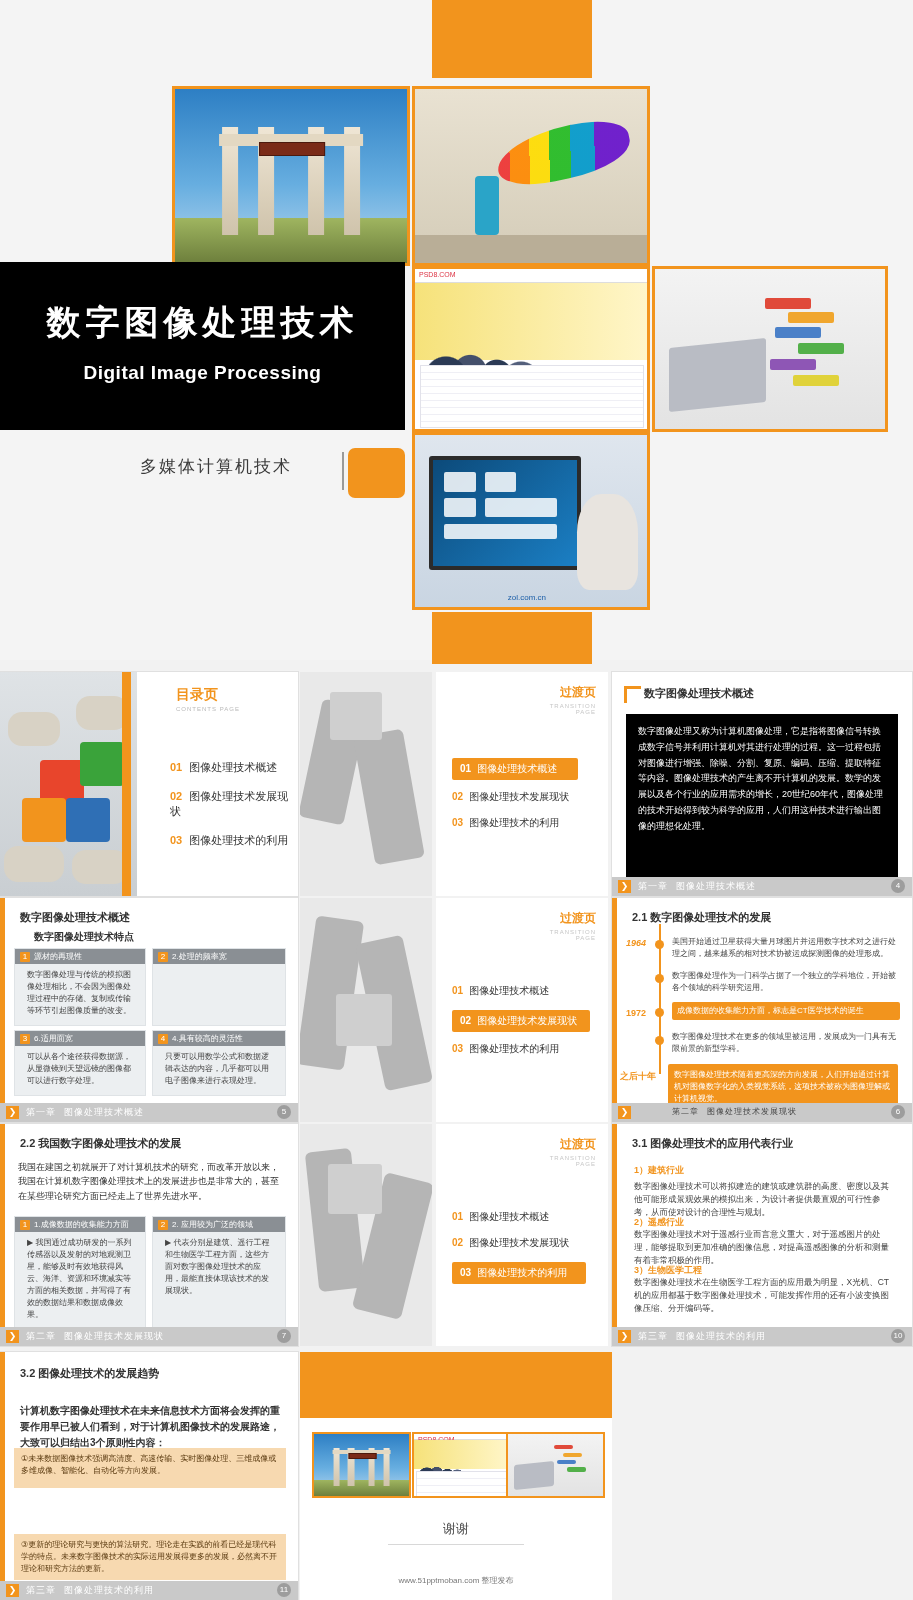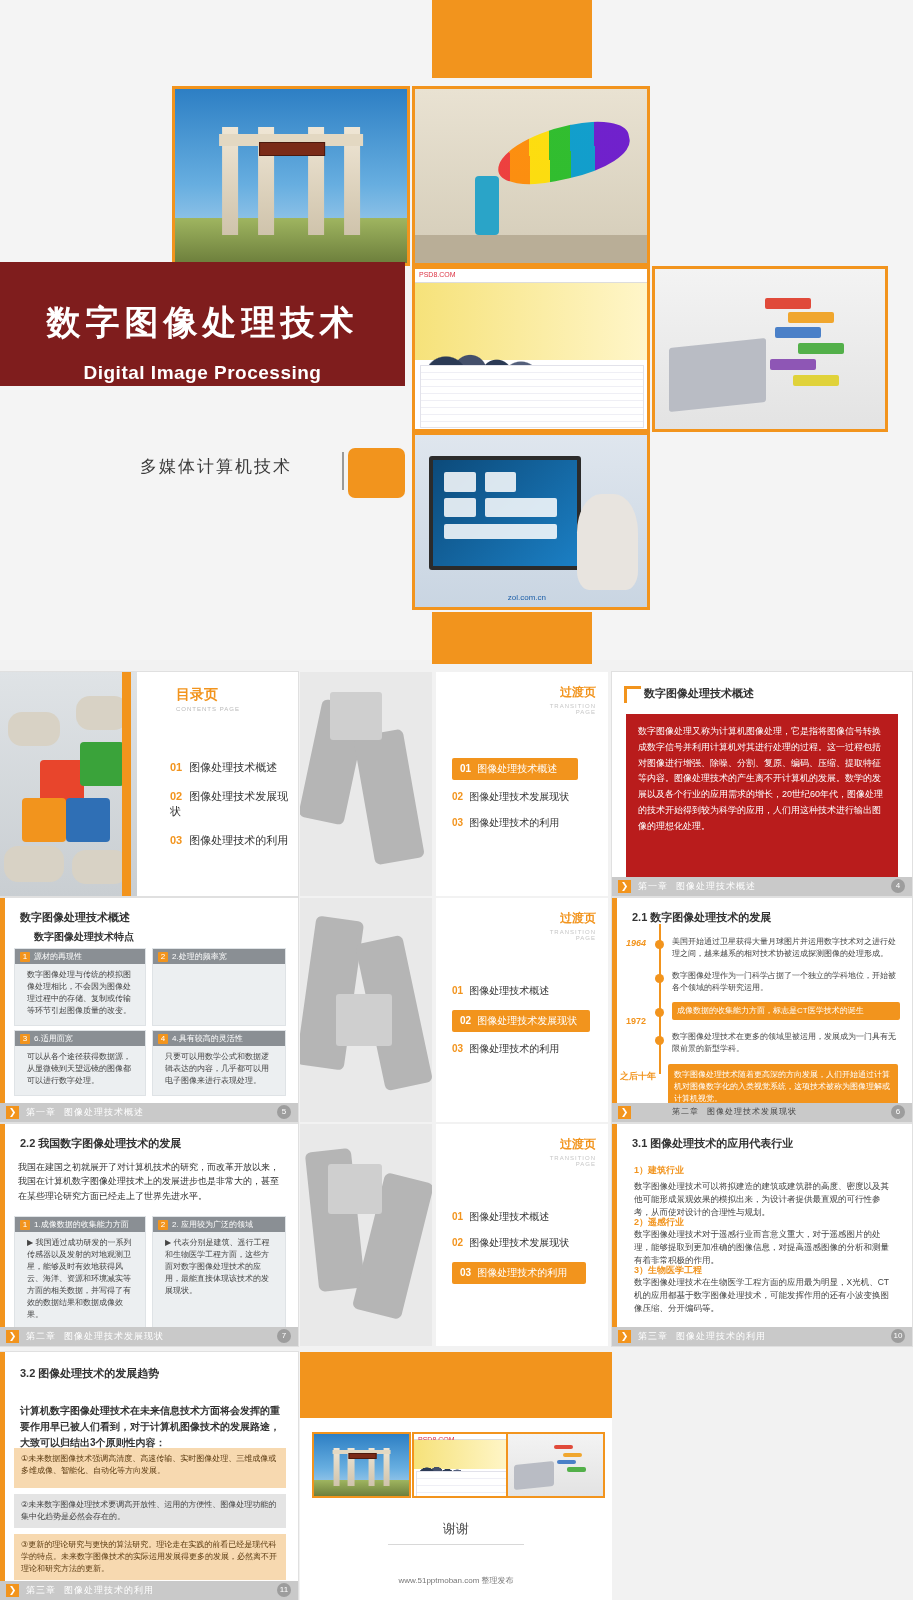--- a/index.html
+++ b/index.html
@@ -3,21 +3,21 @@
 <meta charset="utf-8">
 <style>
   html,body{margin:0;padding:0;background:#f2f2f2;}
   body{width:913px;font-family:"Liberation Sans","DejaVu Sans",sans-serif;color:#333;}
   .page{position:relative;width:913px;height:1600px;background:#f2f2f2;overflow:hidden;}
 
   
   .s1{position:absolute;left:0;top:0;width:913px;height:660px;background:#f4f4f4;}
   .s1 .orange-top{position:absolute;left:432px;top:0;width:160px;height:78px;background:#f2941d;}
   .s1 .orange-mid{position:absolute;left:432px;top:612px;width:160px;height:52px;background:#f2941d;}
-  .s1 .titleblock{position:absolute;left:0;top:262px;width:405px;height:124px;background:#7f1d1d;}
+  .s1 .titleblock{position:absolute;left:0;top:262px;width:405px;height:168px;background:#000000;}
   .s1 .titleblock .cn{color:#fff;font-size:34px;letter-spacing:5px;font-weight:bold;text-align:center;margin-top:38px;}
   .s1 .titleblock .en{color:#fff;font-size:19px;font-weight:bold;text-align:center;margin-top:16px;letter-spacing:.5px;}
   .s1 .subtitle{position:absolute;left:140px;top:455px;font-size:17px;color:#3b3b3b;letter-spacing:2px;}
   .s1 .subdivider{position:absolute;left:342px;top:452px;width:2px;height:38px;background:#9a9a9a;}
   .s1 .sq{position:absolute;left:348px;top:448px;width:57px;height:50px;background:#f2941d;border-radius:7px;}
   .ph{position:absolute;border:3px solid #f2941d;overflow:hidden;}
   .ph .inner{width:100%;height:100%;position:relative;}
 
   
   .gate{background:linear-gradient(#2d7fc4 0%,#67aee0 55%,#b9d8ef 100%);}
@@ -87,21 +87,21 @@
 
   
   .ctitle{font-size:11px;font-weight:bold;color:#333;}
   .orangebar{position:absolute;left:0;top:0;width:5px;height:100%;background:#f2941d;}
   .card{position:absolute;background:#eceff1;border:1px solid #dfe3e6;}
   .cardhd{background:#8a8f94;color:#fff;font-size:8px;padding:2px 5px;}
   .cardhd .n{background:#f2941d;display:inline-block;width:10px;height:10px;line-height:10px;text-align:center;margin-right:4px;border-radius:1px;}
   .cardbd{font-size:8px;line-height:1.5;color:#444;padding:5px 12px;}
 
   
-  .s4box{position:absolute;background:#b91c1c;color:#fff;font-size:9px;line-height:1.75;padding:10px 12px;box-sizing:border-box;}
+  .s4box{position:absolute;background:#000000;color:#fff;font-size:9px;line-height:1.75;padding:10px 12px;box-sizing:border-box;}
   .bracket{position:absolute;width:14px;height:14px;border-left:3px solid #f2941d;border-top:3px solid #f2941d;}
 
   
   .tl .yr{position:absolute;color:#f2941d;font-size:9px;font-weight:bold;}
   .tl .ln{position:absolute;left:47px;top:26px;width:2px;height:150px;background:#f2941d;}
   .tl .dot{position:absolute;left:43px;width:9px;height:9px;border-radius:50%;background:#f2941d;}
   .tl .txt{position:absolute;left:60px;font-size:8px;line-height:1.45;color:#444;}
   .tl .hl{background:#f2941d;color:#fff;padding:3px 5px;border-radius:2px;}
   .tl .box{background:#f2941d;color:#fff;padding:5px 6px;border-radius:2px;font-size:8px;line-height:1.5;}
 
@@ -309,21 +309,21 @@
     <div style="position:absolute;left:20px;top:12px;" class="ctitle">2.1 数字图像处理技术的发展</div>
     <div class="ln"></div>
 
     <div class="yr" style="left:14px;top:40px;font-style:italic;">1964</div>
     <div class="dot" style="top:42px"></div>
     <div class="txt" style="top:38px;width:228px;">美国开始通过卫星获得大量月球图片并运用数字技术对之进行处理之间，越来越系的相对技术协被运成探测图像的处理形成。</div>
 
     <div class="dot" style="top:76px"></div>
     <div class="txt" style="top:72px;width:228px;">数字图像处理作为一门科学占据了一个独立的学科地位，开始被各个领域的科学研究运用。</div>
 
-    <div class="yr" style="left:14px;top:118px;">1972</div>
+    <div class="yr" style="left:14px;top:110px;">1972</div>
     <div class="dot" style="top:110px"></div>
     <div class="txt hl" style="top:104px;width:218px;">成像数据的收集能力方面，标志是CT医学技术的诞生</div>
 
     <div class="dot" style="top:138px"></div>
     <div class="txt" style="top:133px;width:228px;">数字图像处理技术在更多的领域里被运用，发展成为一门具有无限前景的新型学科。</div>
 
     <div class="yr" style="left:8px;top:172px;">之后十年</div>
     <div class="txt box" style="left:56px;top:166px;width:218px;">数字图像处理技术随着更高深的方向发展，人们开始通过计算机对图像数字化的入类视觉系统，这项技术被称为图像理解或计算机视觉。</div>
 
     <div class="footbar">
@@ -373,21 +373,20 @@
       <div class="num">10</div>
     </div>
   </div>
 
   <div class="slide" style="left:0;top:1352px;width:298px;height:248px;">
     <div class="orangebar"></div>
     <div style="position:absolute;left:20px;top:14px;" class="ctitle">3.2 图像处理技术的发展趋势</div>
     <div style="position:absolute;left:20px;top:51px;width:260px;font-size:10px;line-height:1.6;color:#333;font-weight:bold;">计算机数字图像处理技术在未来信息技术方面将会发挥的重要作用早已被人们看到，对于计算机图像技术的发展路途，大致可以归结出3个原则性内容：</div>
 
     <div class="pbox" style="left:14px;top:96px;width:272px;height:40px;">①未来数据图像技术强调高清度、高速传输、实时图像处理、三维成像或多维成像、智能化、自动化等方向发展。</div>
-    <div class="pbox g" style="left:14px;top:142px;width:272px;height:34px;">②未来数字图像处理技术要调高开放性、运用的方便性、图像处理功能的集中化趋势是必然会存在的。</div>
     <div class="pbox" style="left:14px;top:182px;width:272px;height:46px;">③更新的理论研究与更快的算法研究。理论走在实践的前看已经是现代科学的特点。未来数字图像技术的实际运用发展得更多的发展，必然离不开理论和研究方法的更新。</div>
 
     <div class="footbar">
       <div class="arrow">❯</div>
       <div class="txt"><b>第三章</b><span>图像处理技术的利用</span></div>
       <div class="num">11</div>
     </div>
   </div>
 
   <div class="s13">

